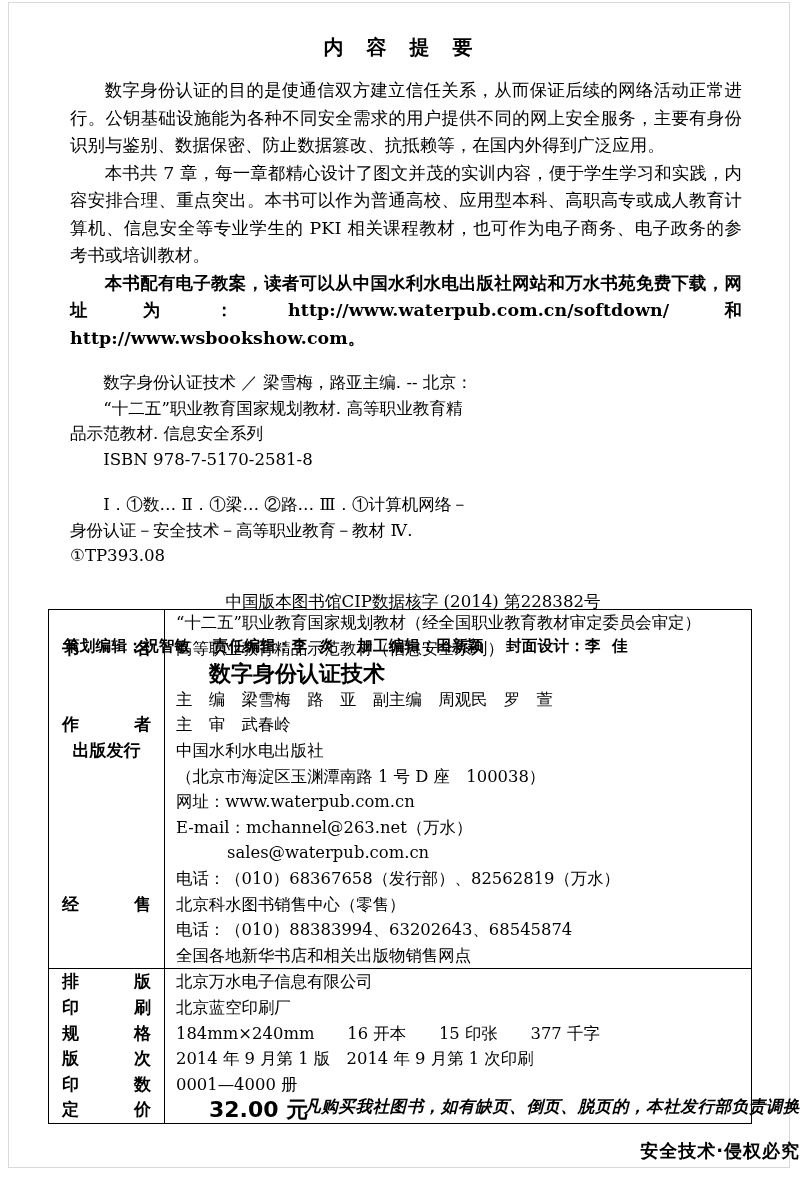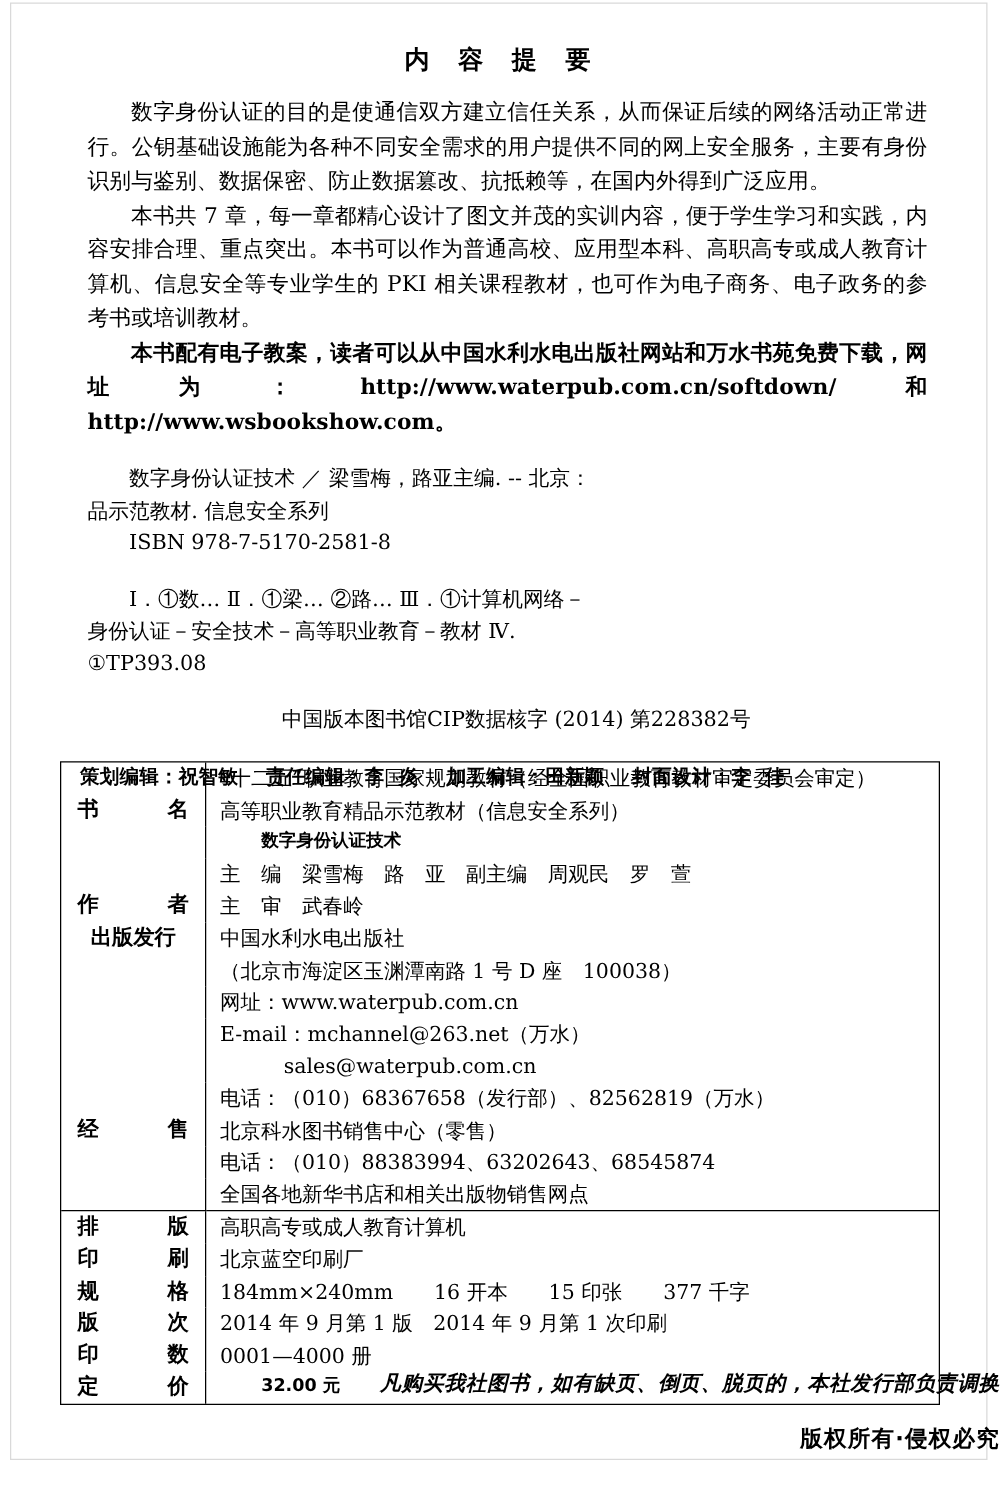--- a/index.html
+++ b/index.html
@@ -152,21 +152,21 @@
     font-size: 16.4px;
     line-height: 25.6px;
     height: 25.6px;
     padding-left: 11px;
     white-space: pre;
     overflow: visible;
   }
   .val.bold {
     font-family: "DejaVu Sans", "Liberation Sans", sans-serif;
     font-weight: bold;
-    font-size: 14px;
+    font-size: 22px;
     padding-left: 44px;
   }
   .val.indent2 {
     padding-left: 62px;
   }
   .sec-divider td {
     border-top: 1.6px solid #000;
     height: 0;
     line-height: 0;
     font-size: 0;
@@ -208,20 +208,21 @@
 
     <div class="abstract">
       <p class="para">数字身份认证的目的是使通信双方建立信任关系，从而保证后续的网络活动正常进行。公钥基础设施能为各种不同安全需求的用户提供不同的网上安全服务，主要有身份识别与鉴别、数据保密、防止数据篡改、抗抵赖等，在国内外得到广泛应用。</p>
       <p class="para">本书共 7 章，每一章都精心设计了图文并茂的实训内容，便于学生学习和实践，内容安排合理、重点突出。本书可以作为普通高校、应用型本科、高职高专或成人教育计算机、信息安全等专业学生的 PKI 相关课程教材，也可作为电子商务、电子政务的参考书或培训教材。</p>
       <p class="para bold">本书配有电子教案，读者可以从中国水利水电出版社网站和万水书苑免费下载，网址为：http://www.waterpub.com.cn/softdown/和 http://www.wsbookshow.com。</p>
     </div>
 
 
     <div class="cip-body">
       <p class="cip-line indent">数字身份认证技术 ／ 梁雪梅，路亚主编. -- 北京：</p>
+      <p class="cip-line indent">“十二五”职业教育国家规划教材. 高等职业教育精</p>
       <p class="cip-line">品示范教材. 信息安全系列</p>
       <p class="cip-line indent">ISBN 978-7-5170-2581-8</p>
 
       <div class="cip-gap"></div>
 
       <p class="cip-line indent">Ⅰ．①数… Ⅱ．①梁… ②路… Ⅲ．①计算机网络－</p>
       <p class="cip-line">身份认证－安全技术－高等职业教育－教材 Ⅳ.</p>
       <p class="cip-line">①TP393.08</p>
 
       <div class="cip-gap"></div>
@@ -341,21 +342,21 @@
         </tr>
 
         <tr>
           <td class="lbl-col">
             <div class="lbl">
               <span>排</span>
               <span>版</span>
             </div>
           </td>
           <td>
-            <div class="val">高职高专或成人教育计算机</div>
+            <div class="val">北京万水电子信息有限公司</div>
           </td>
         </tr>
 
         <tr>
           <td class="lbl-col">
             <div class="lbl">
               <span>印</span>
               <span>刷</span>
             </div>
           </td>
@@ -410,16 +411,16 @@
           <td>
             <div class="val bold">32.00 元</div>
           </td>
         </tr>
       </tbody>
     </table>
   </div>
 
   <div class="footer">
     <div class="footer-note">凡购买我社图书，如有缺页、倒页、脱页的，本社发行部负责调换</div>
-    <div class="footer-rights">版权所有·侵权必究</div>
+    <div class="footer-rights">安全技术·侵权必究</div>
   </div>
 
 </div>
 
 </body></html>

